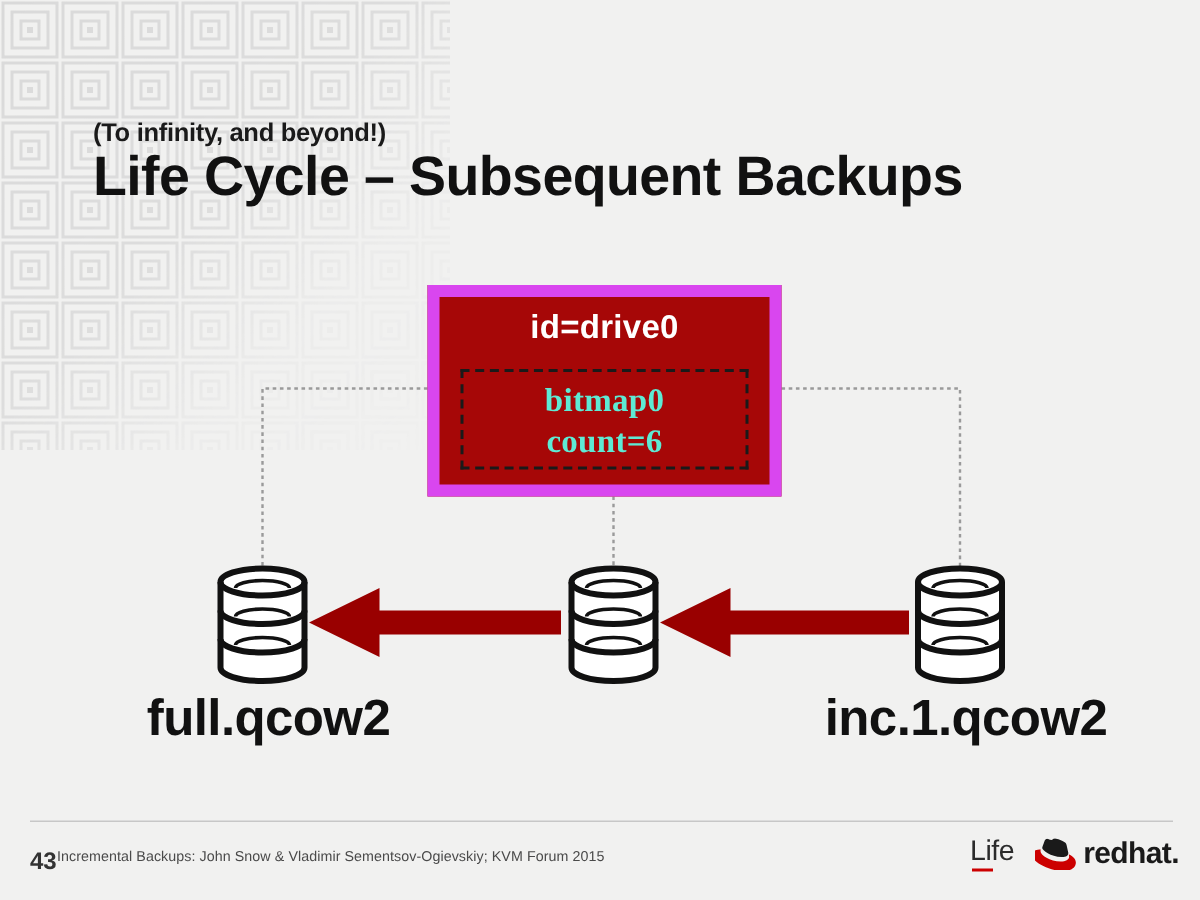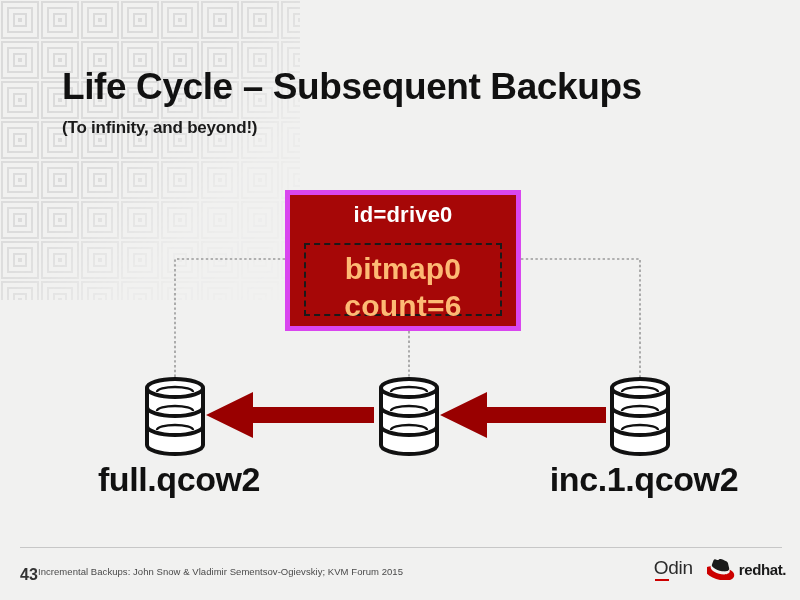--- a/index.html
+++ b/index.html
@@ -60,21 +60,21 @@
   }
 
   
   #drive-box {
     position: absolute;
     left: 285px;
     top: 190px;
     width: 236px;
     height: 141px;
     background: #a60707;
-    border: 5px solid #d946ef;
+    border: 8px solid #d946ef;
     box-sizing: border-box;
     text-align: center;
   }
   #drive-id-label {
     margin-top: 7px;
     font-size: 22px;
     font-weight: bold;
     color: #ffffff;
     letter-spacing: 0.2px;
   }
@@ -82,25 +82,26 @@
     position: absolute;
     left: 14px;
     top: 48px;
     right: 14px;
     bottom: 10px;
     border: 2.5px dashed #1a1a1a;
     box-sizing: border-box;
     padding-top: 6px;
   }
   .bitmap-line {
-    font-size: 30px;
-    font-weight: bold;
-    color: #fdba74;
+    font-size: 22px;
+    font-weight: bold;
+    color: #5eead4;
     line-height: 1.22;
     letter-spacing: 0.2px;
+    font-family: Liberation Serif, serif;
   }
 
   
   .disk-label {
     position: absolute;
     width: 230px;
     text-align: center;
     font-size: 34px;
     font-weight: bold;
     color: #111111;
@@ -158,21 +159,21 @@
     width: 14px;
     height: 2px;
     background: #cc0000;
   }
   #redhat-logo {
     display: flex;
     align-items: center;
     gap: 4px;
   }
   #redhat-wordmark {
-    font-size: 15px;
+    font-size: 20px;
     font-weight: bold;
     color: #1a1a1a;
     letter-spacing: -0.4px;
   }
 </style>
 </head>
 <body>
 
 <div id="slide">
 
@@ -193,22 +194,22 @@
         <stop offset="100%" stop-color="#ffffff" stop-opacity="0"></stop>
       </linearGradient>
       <mask id="corner-mask">
         <rect x="0" y="0" width="300" height="300" fill="url(#fade)"></rect>
       </mask>
     </defs>
     <rect x="0" y="0" width="300" height="300" fill="url(#nested-squares)" mask="url(#corner-mask)"></rect>
   </svg>
 
   <div id="title-block">
+    <div id="page-subtitle">(To infinity, and beyond!)</div>
     <div id="page-title">Life Cycle – Subsequent Backups</div>
-    <div id="page-subtitle">(To infinity, and beyond!)</div>
   </div>
 
   <svg id="diagram" viewBox="0 0 800 600" xmlns="http://www.w3.org/2000/svg">
 
     <polyline points="285,259 175,259 175,390" fill="none" stroke="#9a9a9a" stroke-width="1.6" stroke-dasharray="2.4 2.4"></polyline>
 
     <polyline points="409,331 409,390" fill="none" stroke="#9a9a9a" stroke-width="1.6" stroke-dasharray="2.4 2.4"></polyline>
 
     <polyline points="521,259 640,259 640,390" fill="none" stroke="#9a9a9a" stroke-width="1.6" stroke-dasharray="2.4 2.4"></polyline>
 
@@ -257,21 +258,21 @@
 
   <div class="disk-label" id="label-full">full.qcow2</div>
   <div class="disk-label" id="label-inc1">inc.1.qcow2</div>
 
   <div id="footer-rule"></div>
   <div id="footer-page-number">43</div>
   <div id="footer-credit">Incremental Backups: John Snow &amp; Vladimir Sementsov-Ogievskiy; KVM Forum 2015</div>
 
   <div id="footer-logos">
     <div id="odin-logo">
-      <span>Odin</span>
+      <span>Life</span>
       <span id="odin-underline"></span>
     </div>
     <div id="redhat-logo">
       <svg width="28" height="21" viewBox="0 0 28 21" xmlns="http://www.w3.org/2000/svg">
         <path d="M17.6 12.4c1.9 0 4.6-0.4 4.6-2.6 0-0.2 0-0.4-0.05-0.5l-1.1-4.9c-0.26-1.1-0.5-1.6-2.4-2.5-1.5-0.76-4.7-2-5.6-2-0.88 0-1.1 1.1-2.2 1.1-1 0-1.8-0.85-2.7-0.85-0.9 0-1.5 0.6-1.9 1.9 0 0-1.25 3.5-1.4 4.06-0.03 0.1-0.04 0.2-0.04 0.3 0 1.45 5.7 5.95 12.8 5.95" fill="#1a1a1a"></path>
         <path d="M22.5 10.5c0.26 1.25 0.26 1.4 0.26 1.55 0 2.15-2.4 3.35-5.6 3.35-7.2 0.01-13.5-4.2-13.5-7 0-0.39 0.08-0.77 0.23-1.12-2.6 0.13-5.95 0.6-5.95 3.55 0 4.85 11.5 10.8 20.5 10.8 7 0 8.8-3.16 8.8-5.66 0-1.97-1.7-4.2-4.8-5.5" fill="#cc0000"></path>
       </svg>
       <span id="redhat-wordmark">redhat.</span>
     </div>
   </div>

